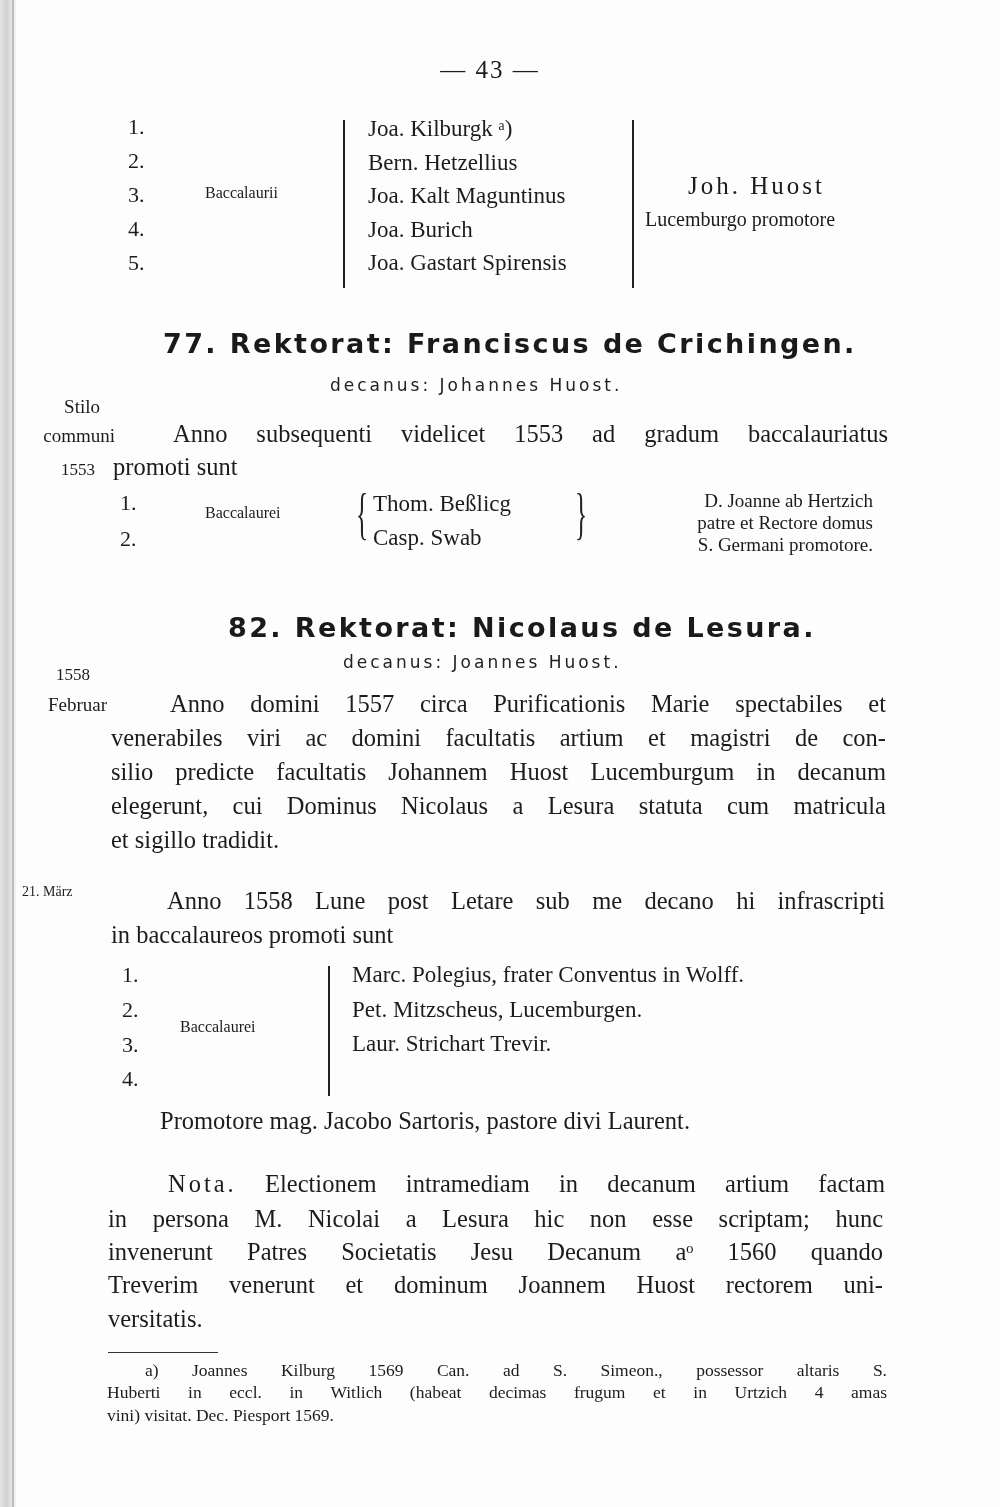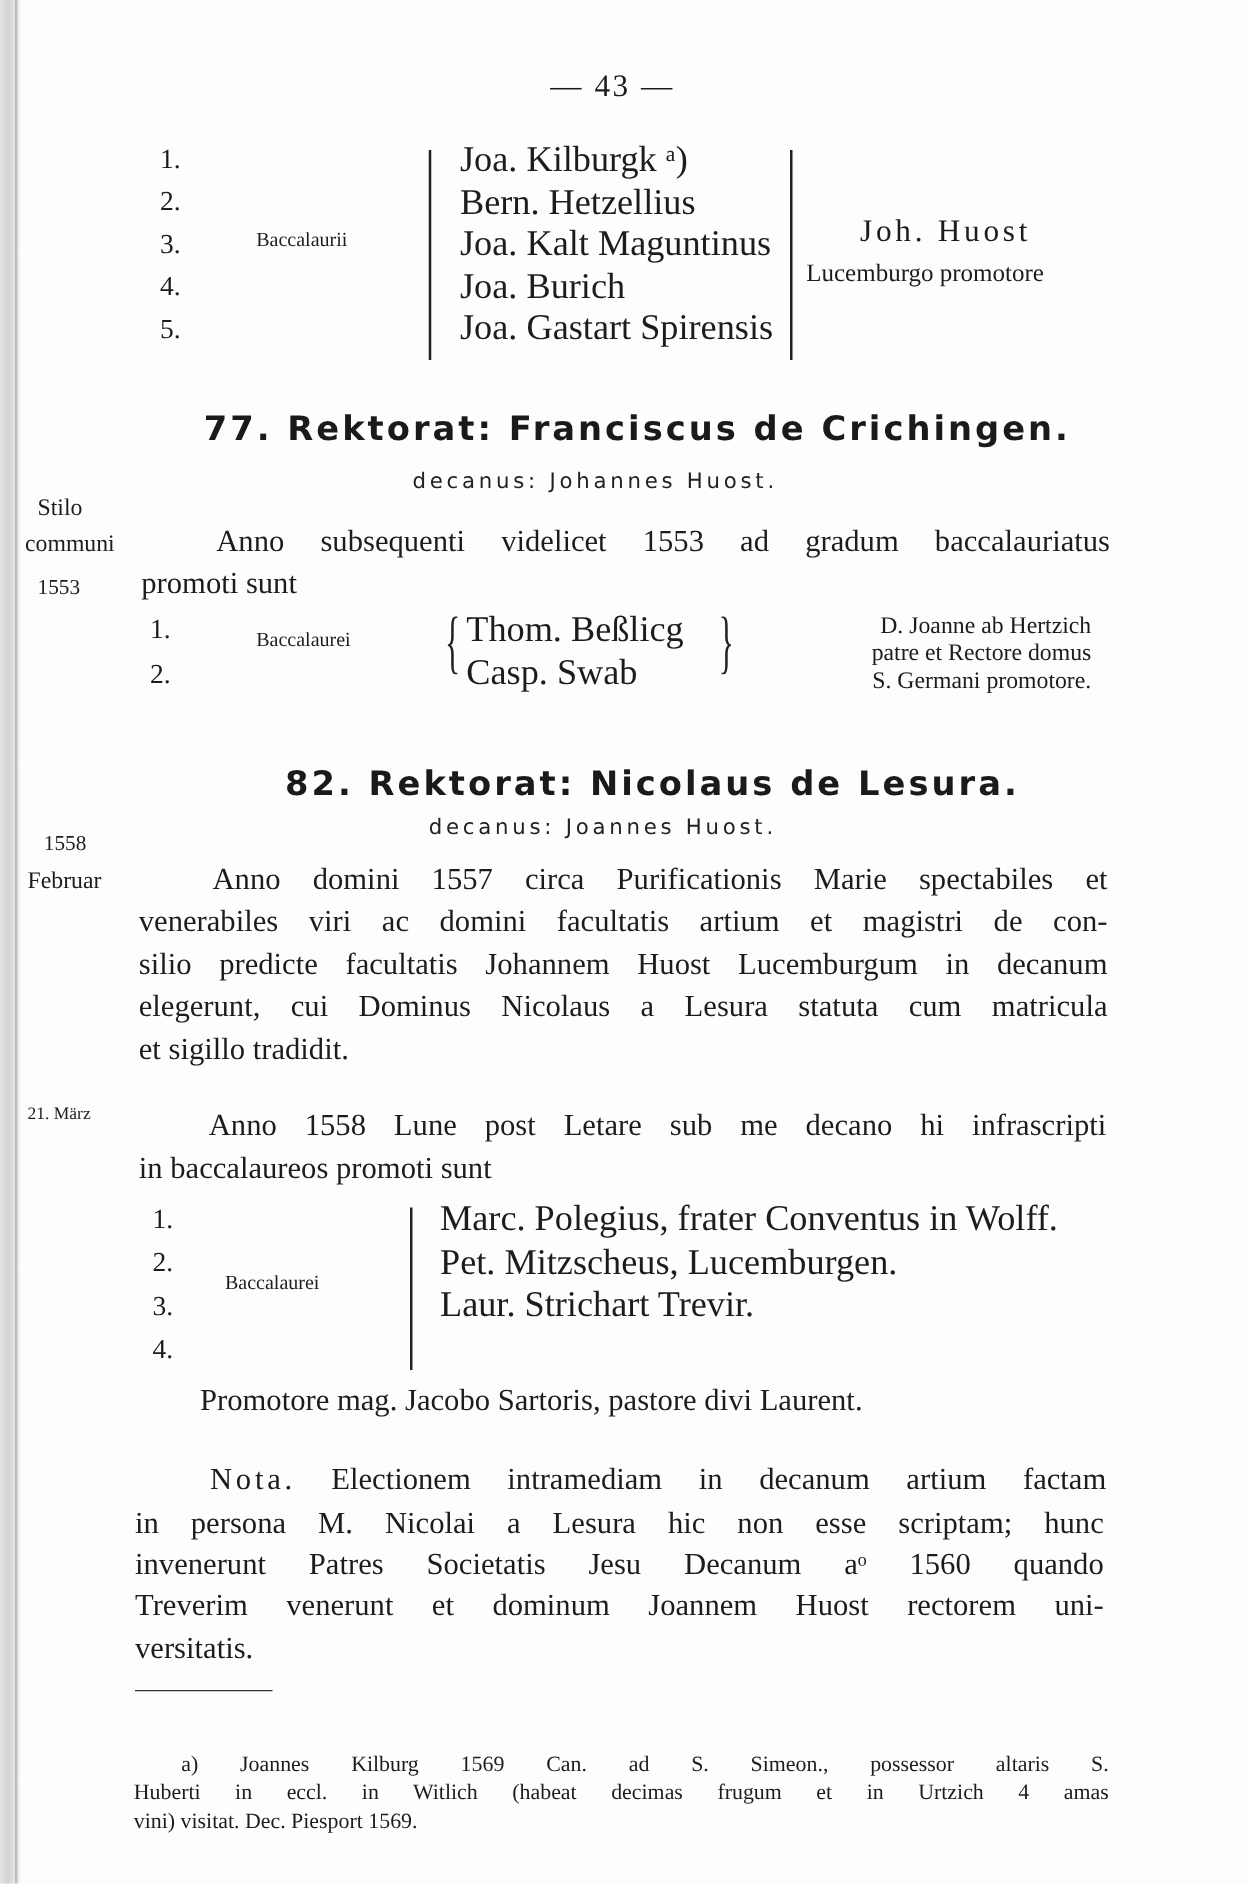--- a/index.html
+++ b/index.html
@@ -4,31 +4,31 @@
   <style>
     * { margin: 0; padding: 0; box-sizing: border-box; }
     html, body { width: 1000px; height: 1507px; background: #fdfdfd; overflow: hidden; }
     body { position: relative; font-family: "Liberation Serif", "DejaVu Serif", serif; color: #1c1c1c; }
     .spine { position: absolute; left: 0; top: 0; width: 16px; height: 1507px;
       background: linear-gradient(to right, #e4e4e4 0%, #d2d2d2 40%, #f4f4f4 100%); }
     .spine-line { position: absolute; left: 12px; top: 0; width: 2px; height: 1507px; background: #9a9a9a; opacity: .55; }
     .abs { position: absolute; white-space: nowrap; }
     .pagenum { left: 430px; top: 56px; font-size: 25px; width: 120px; text-align: center; letter-spacing: 2px; }
     .num { font-size: 22px; }
-    .names { font-size: 29px; line-height: 33.5px; }
+    .names { font-size: 23px; line-height: 33.5px; }
     .label { font-size: 16px; }
     .brace { font-size: 24px; color: #222; }
     .vbar { position: absolute; width: 2px; background: #222; }
     .heading { font-family: "DejaVu Sans", "Liberation Sans", sans-serif; font-size: 27px; letter-spacing: 2.4px; font-weight: bold; color: #1a1a1a; }
     .decanus { font-family: "DejaVu Sans", "Liberation Sans", sans-serif; font-size: 17px; letter-spacing: 3px; color: #222; }
-    .margin { font-size: 19px; text-align: left; }
+    .margin { font-size: 19px; text-align: right; }
     .body-line { font-size: 24.5px; }
     .justify { width: 775px; text-align: justify; text-align-last: justify; }
     .small { font-size: 19px; }
-    .fn { font-size: 17.5px; width: 780px; text-align: justify; text-align-last: justify; margin-top: 41px; }
+    .fn { font-size: 17.5px; width: 780px; text-align: justify; text-align-last: justify; }
     .hr { position: absolute; left: 108px; top: 1352px; width: 110px; height: 1px; background: #333; }
     .spaced { letter-spacing: 3px; }
   </style>
 </head>
 <body>
 
 <div class="spine"></div>
 <div class="spine-line"></div>
 
 <div class="abs pagenum">— 43 —</div>

